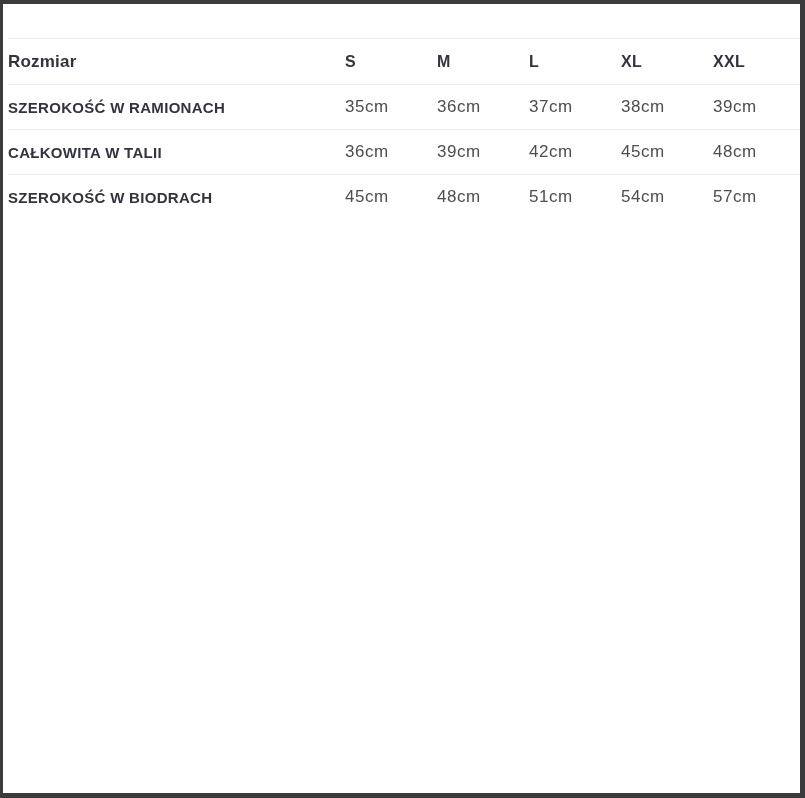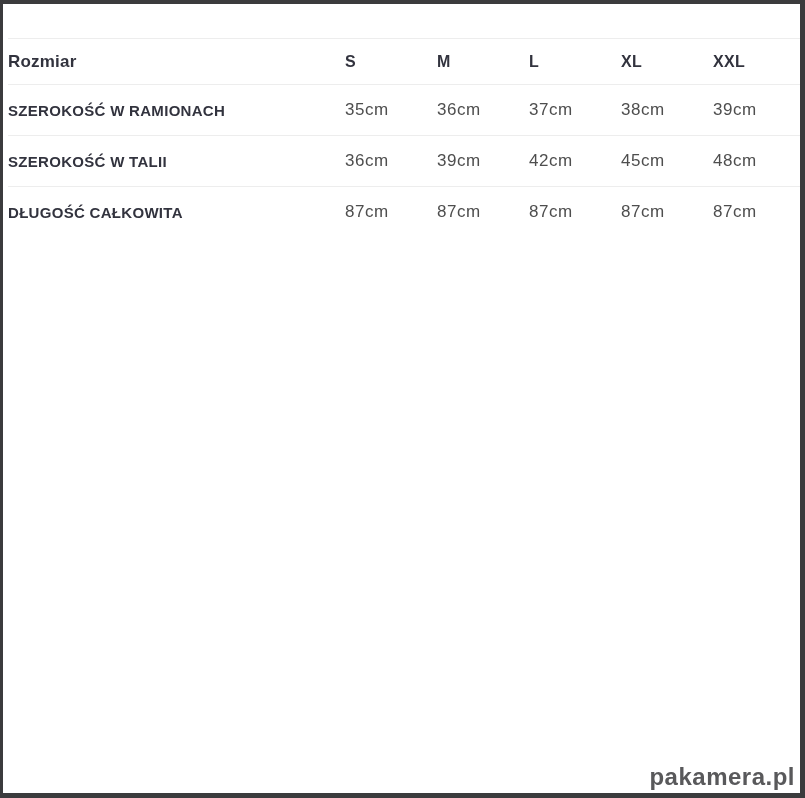--- a/index.html
+++ b/index.html
@@ -45,21 +45,21 @@
   }
   table.size-table th,
   table.size-table td{
     text-align:left;
     vertical-align:middle;
     padding:0;
     white-space:nowrap;
     overflow:hidden;
   }
   thead tr{height:46px;margin-top:36px;}
-  tbody tr{height:51px;}
+  tbody tr{height:45px;}
   .label-col{padding-left:16px;}
   th.header-label{
     font-size:17px;font-weight:bold;
     color:var(--label-color);
     letter-spacing:.2px;
   }
   th.header-size{
     font-size:16px;font-weight:bold;
     color:var(--label-color);
     letter-spacing:.3px;
@@ -111,34 +111,33 @@
     <tbody id="rows">
         <tr>
           <td class="label-col row-label">SZEROKOŚĆ W RAMIONACH</td>
           <td class="value-cell">35cm</td>
           <td class="value-cell">36cm</td>
           <td class="value-cell">37cm</td>
           <td class="value-cell">38cm</td>
           <td class="value-cell">39cm</td>
         </tr>
         <tr>
-          <td class="label-col row-label">SZEROKOŚĆ W TALII</td>
+          <td class="label-col row-label">CAŁKOWITA W TALII</td>
           <td class="value-cell">36cm</td>
           <td class="value-cell">39cm</td>
           <td class="value-cell">42cm</td>
           <td class="value-cell">45cm</td>
           <td class="value-cell">48cm</td>
         </tr>
         <tr>
-          <td class="label-col row-label">DŁUGOŚĆ CAŁKOWITA</td>
-          <td class="value-cell">87cm</td>
-          <td class="value-cell">87cm</td>
-          <td class="value-cell">87cm</td>
-          <td class="value-cell">87cm</td>
-          <td class="value-cell">87cm</td>
+          <td class="label-col row-label">SZEROKOŚĆ W BIODRACH</td>
+          <td class="value-cell">45cm</td>
+          <td class="value-cell">48cm</td>
+          <td class="value-cell">51cm</td>
+          <td class="value-cell">54cm</td>
+          <td class="value-cell">57cm</td>
         </tr>
       </tbody>
   </table>
 
-  <div class="watermark">pakamera.pl</div>
 
   <div class="frame"></div>
 </div>
 
 </body></html>

